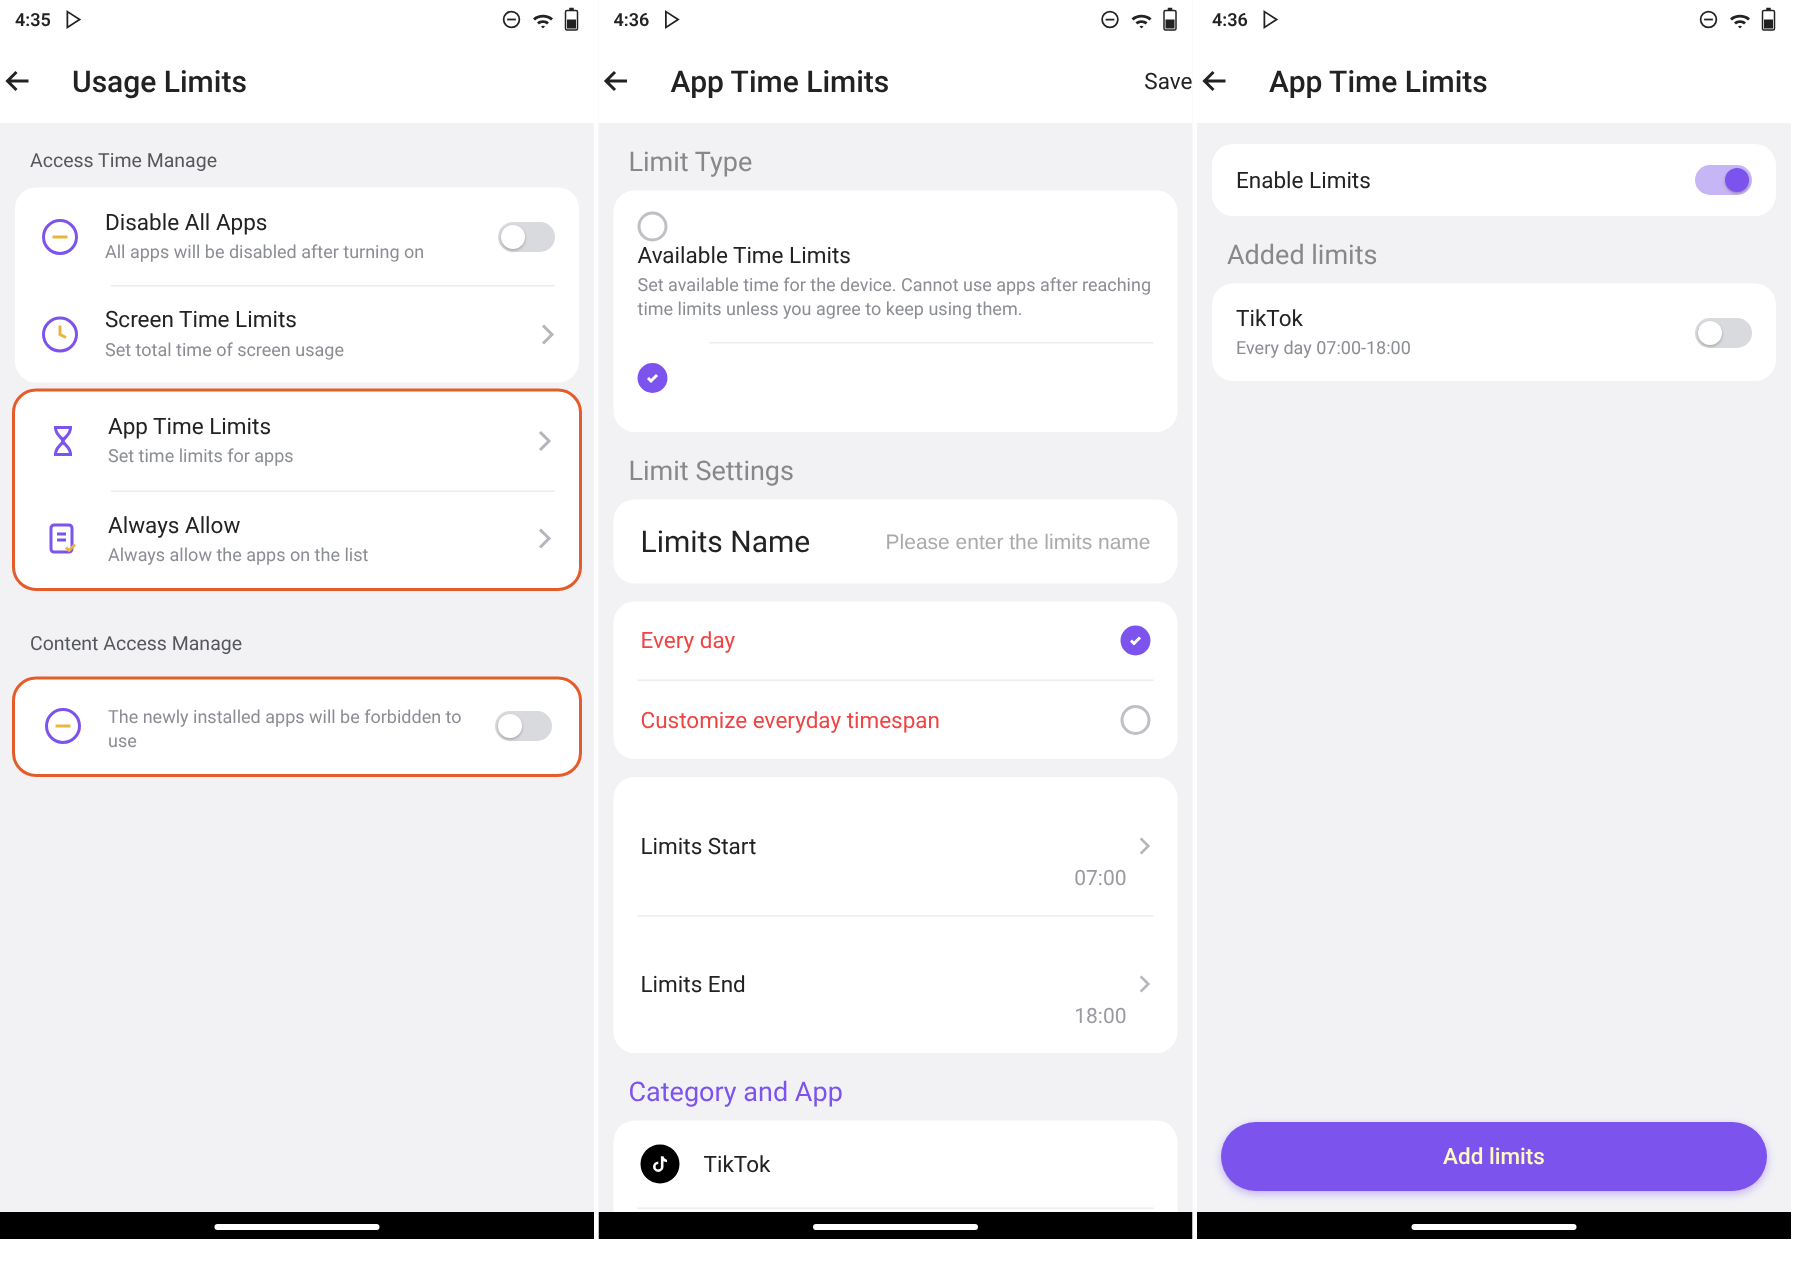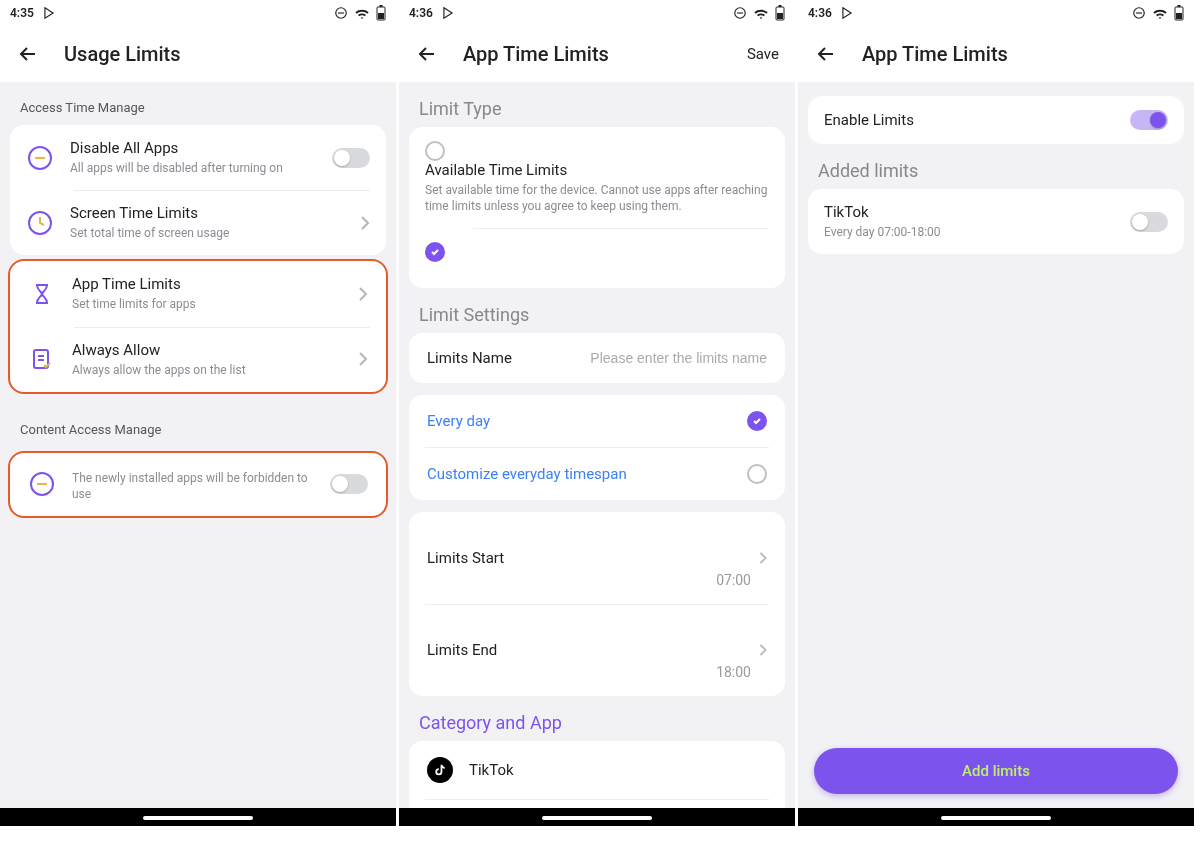--- a/index.html
+++ b/index.html
@@ -8,21 +8,21 @@
   .screen { width: 396px; height: 826px; background: #f2f2f5; position: relative; overflow: hidden; }
   .screen + .screen { margin-left: 3px; }
 
   
   .statusbar { height: 26px; background:#fff; display:flex; align-items:center; padding:0 10px; font-size:12px; font-weight:600; color:#222; }
   .statusbar .left { display:flex; align-items:center; gap:8px; }
   .statusbar .right { margin-left:auto; display:flex; align-items:center; gap:6px; }
   .statusbar svg { display:block; }
 
   
-  .titlebar { height: 56px; background:#fff; display:flex; align-items:center; padding:0 16px; }
+  .titlebar { height: 56px; background:#fff; display:flex; align-items:center; padding:0 0; }
   .titlebar .back { width:24px; height:24px; margin-right:24px; }
   .title { font-size:20px; font-weight:500; color:#222; }
   .titlebar .save { margin-left:auto; font-size:15px; color:#222; }
 
   .screen-inner { padding: 0 0 10px 0; }
   .section-label { color:#55575c; font-size:13px; padding:18px 20px 10px; }
   .section-label.sm { color:#888; font-size:18px; padding:16px 20px 8px; }
 
   .card { background:#fff; border-radius:14px; margin:0 10px; overflow:hidden; }
   .hlbox { border:2px solid #e55c2b; border-radius:16px; margin:4px 8px 10px; padding:0; background:#fff; }
@@ -52,33 +52,33 @@
   .radio.filled svg { display:block; }
   .radio svg { display:none; }
 
   
   .kv { display:flex; align-items:center; padding:16px 18px; font-size:15px; color:#222; position:relative; }
   .kv .val { margin-left:auto; color:#9a9aa1; font-size:14px; margin-right:8px;margin-top:44px; }
   .kv .chev { color:#b5b5bb; }
   .kv + .kv::before { content:""; position:absolute; top:0; left:16px; right:16px; height:1px; background:#ececef; }
 
   .input-row { display:flex; align-items:center; padding:16px 18px; }
-  .input-row .lbl { font-size:15px; color:#222; }
+  .input-row .lbl { font-size:20px; color:#222; }
   .input-row input { flex:1; text-align:right; border:none; outline:none; font-size:14px; color:#222; }
   .input-row input::placeholder { color:#aaa; }
 
   .sel-row { display:flex; align-items:center; padding:16px 18px; position:relative; }
-  .sel-row .t { font-size:15px; color:#3b82f6; flex:1; }
+  .sel-row .t { font-size:15px; color:#ef4444; flex:1; }
 
   .divider { height:1px; background:#ececef; margin:0 16px; }
 
   
   .tt { width:26px; height:26px; border-radius:50%; background:#000; display:flex; align-items:center; justify-content:center; margin-right:16px; }
 
-  .addbtn { position:absolute; bottom:32px; left:16px; right:16px; height:46px; border-radius:23px; background:#7d53ee; color:#bef264; font-size:15px; font-weight:500; display:flex; align-items:center; justify-content:center; box-shadow:0 2px 6px rgba(125,83,238,.4); }
+  .addbtn { position:absolute; bottom:32px; left:16px; right:16px; height:46px; border-radius:23px; background:#7d53ee; color:#fef9c3; font-size:15px; font-weight:500; display:flex; align-items:center; justify-content:center; box-shadow:0 2px 6px rgba(125,83,238,.4); }
 
   
   .navhome { position:absolute; bottom:0; left:0; right:0; height:18px; background:#000; }
   .navhome::after { content:""; position:absolute; left:50%; transform:translateX(-50%); bottom:6px; width:110px; height:4px; border-radius:2px; background:#fff; }
 
   .plus { width:18px; height:18px; color:#7d53ee; margin-right:16px; }
   .purple-text { color:#7d53ee; font-size:15px;font-family:Liberation Mono, monospace; }
 
 </style>
 </head>

